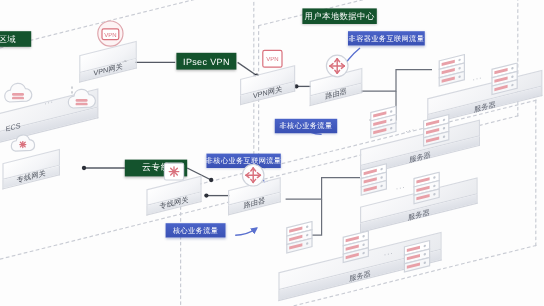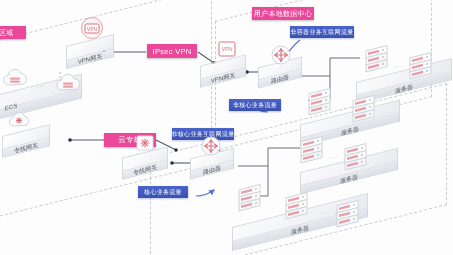--- a/index.html
+++ b/index.html
@@ -74,21 +74,21 @@
   .rack{position:absolute;}
 
   
   .tag{
     position:absolute;white-space:nowrap;
     box-sizing:border-box;
     display:flex;align-items:center;justify-content:center;
     letter-spacing:.3px;
   }
   .tag.dark{
-    background:#ec4899;color:#ffffff;
+    background:#14532d;color:#ffffff;
     box-shadow:0 1px 2px rgba(0,0,0,.25);
   }
   .tag.blue{
     background:linear-gradient(180deg,#4a63c8,#3a51b4);
     color:#ffffff;
     box-shadow:0 1px 2px rgba(40,60,150,.3);
   }
 
   
   #arrows{position:absolute;inset:0;width:453px;height:255px;pointer-events:none;}

